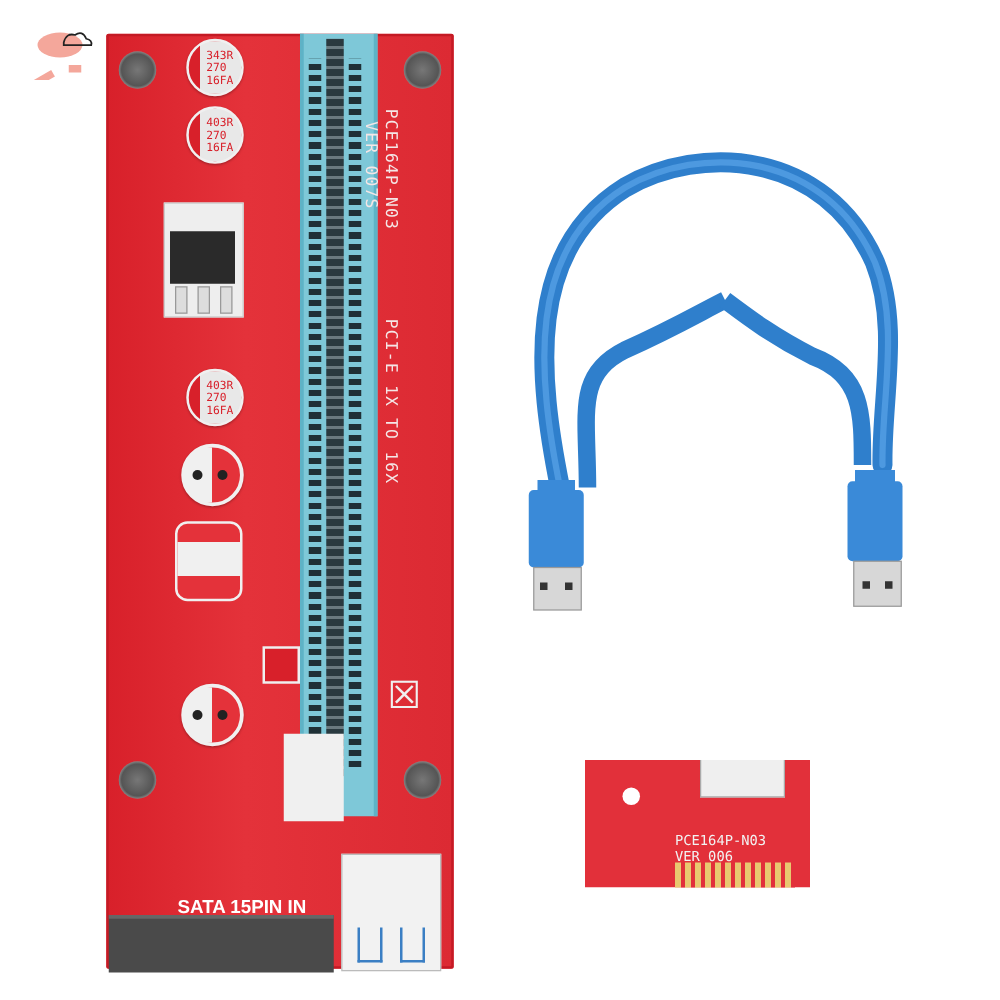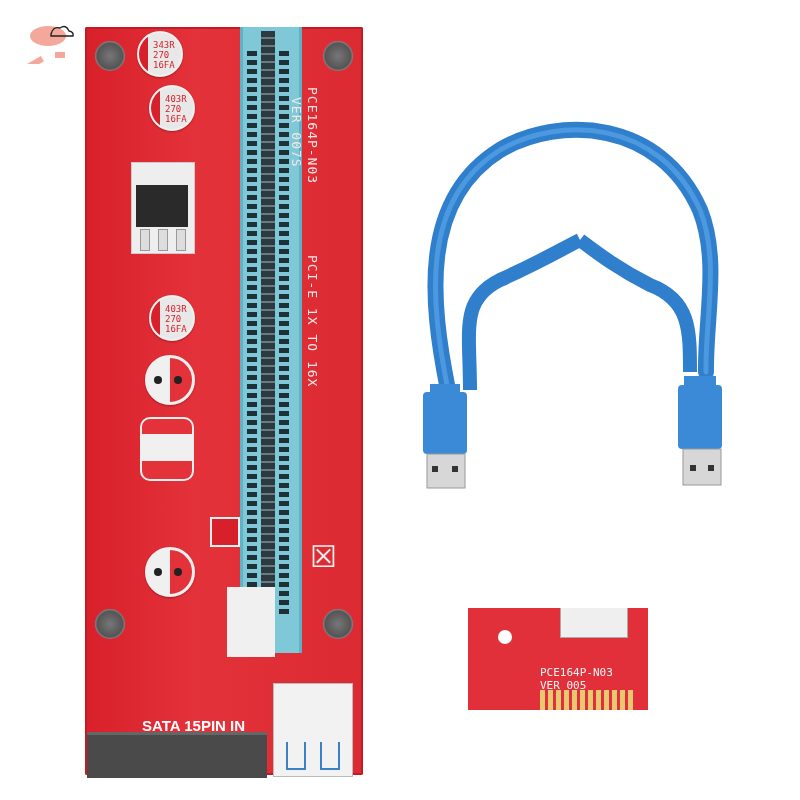--- a/index.html
+++ b/index.html
@@ -47,21 +47,21 @@
   <rect x="8" y="46" width="16" height="6" fill="#f4a79b" transform="rotate(-30 16 46)"></rect>
   <rect x="37" y="38" width="10" height="6" fill="#f4a79b"></rect>
 </svg>
 
 <div class="abs riser">
   <div class="hole" style="left:10px;top:14px"></div>
   <div class="hole" style="left:238px;top:14px"></div>
   <div class="hole" style="left:10px;top:582px"></div>
   <div class="hole" style="left:238px;top:582px"></div>
 
-  <div class="cap" style="left:52px;top:4px">
+  <div class="cap" style="left:64px;top:4px">
     <div>343R</div>
       <div>270</div>
       <div>16FA</div>
   </div>
   <div class="cap" style="left:64px;top:58px">
     <div>403R</div>
       <div>270</div>
       <div>16FA</div>
   </div>
   <div class="reg">
@@ -130,16 +130,16 @@
 </svg>
 
 <div class="abs card">
   <div class="card-hole" style="left:30px;top:22px"></div>
   <div class="card-port">
     <i style="left:14px"></i>
       <i style="left:36px"></i>
   </div>
   <div class="card-text">
     <div>PCE164P-N03</div>
-    <div>VER 005</div>
+    <div>VER 006</div>
   </div>
   <div class="fingers"></div>
 </div>
 
 </body></html>

